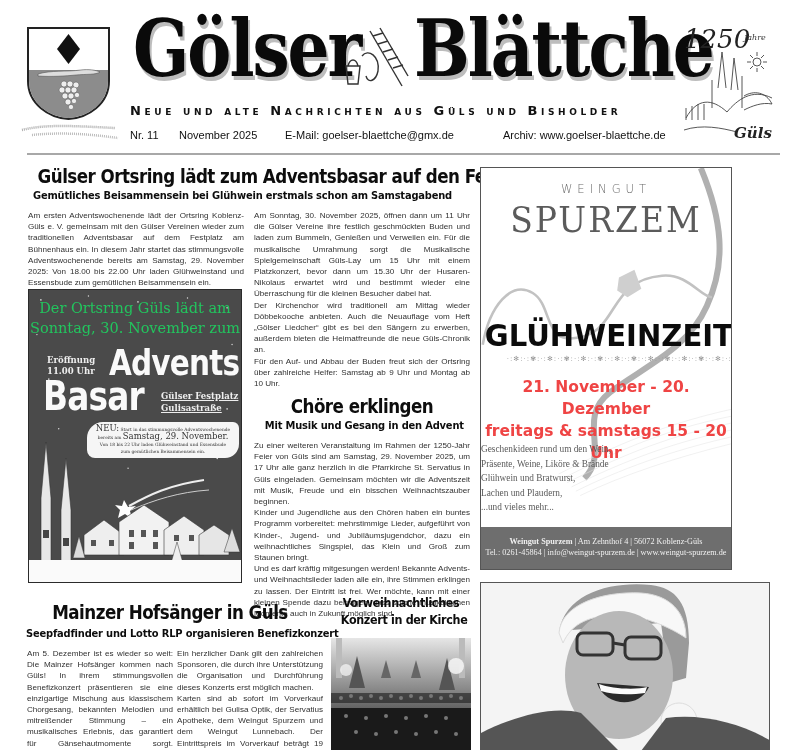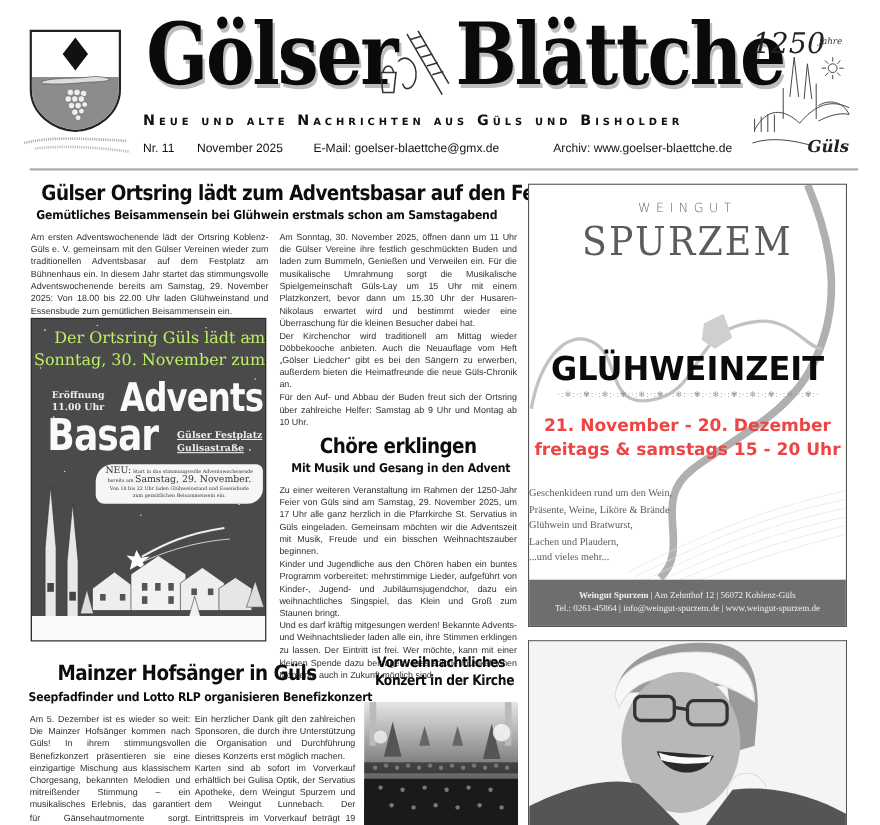--- a/index.html
+++ b/index.html
@@ -26,32 +26,32 @@
   
   .headline { position: absolute; font-family: "DejaVu Sans", sans-serif; font-weight: bold; color: #0d0d0d; white-space: nowrap; text-align: center; }
   .h1 { font-size: 19px; letter-spacing: -0.6px; transform: scaleX(0.88); transform-origin: center; }
   .h2 { font-size: 11px; letter-spacing: -0.2px; transform: scaleX(0.9); transform-origin: center; }
   .body-text { position: absolute; font-family: "Liberation Sans", sans-serif; font-size: 8.1px; line-height: 11.2px; color: #303030; text-align: justify; }
   .body-text p { margin: 0; }
 
   
   .poster { position: absolute; left: 28px; top: 289px; width: 214px; height: 294px; background: #4a4a4a; border: 1px solid #2b2b2b; overflow: hidden; }
   .poster .stars { position: absolute; inset: 0; }
-  .poster .p-line { position: absolute; left: 0; width: 100%; text-align: right; color: #bef264; font-family: "DejaVu Serif", serif; font-size: 14.5px; white-space: nowrap; }
+  .poster .p-line { position: absolute; left: 0; width: 100%; text-align: center; color: #22c55e; font-family: "DejaVu Serif", serif; font-size: 14.5px; white-space: nowrap; }
   .poster .p-open { position: absolute; left: 18px; top: 65px; color: #eee; font-family: "DejaVu Serif", serif; font-weight: bold; font-size: 8.5px; line-height: 11px; }
   .poster .p-advents { position: absolute; left: 80px; top: 52px; color: #fafafa; font-family: "DejaVu Sans", sans-serif; font-weight: bold; font-size: 36px; letter-spacing: -1px; transform: scaleX(0.82); transform-origin: left; }
   .poster .p-basar { position: absolute; left: 14px; top: 83px; color: #fafafa; font-family: "DejaVu Sans", sans-serif; font-weight: bold; font-size: 40px; letter-spacing: -1px; transform: scaleX(0.82); transform-origin: left; }
   .poster .p-place { position: absolute; left: 132px; top: 100px; color: #eee; font-family: "DejaVu Serif", serif; font-weight: bold; font-size: 8.5px; line-height: 12px; text-decoration: underline; }
   .poster .p-cloud { position: absolute; left: 58px; top: 132px; width: 152px; height: 36px; background: #f6f6f6; border-radius: 16px 6px 14px 8px; color: #333; text-align: center; font-family: "DejaVu Serif", serif; font-size: 4.4px; line-height: 7px; padding-top: 3px; }
   .poster .p-cloud .neu { font-size: 8.5px; }
   .poster .p-cloud .date { font-size: 8.5px; }
   .poster .scene { position: absolute; left: 0; top: 150px; width: 214px; height: 144px; }
 
   
-  .ad { position: absolute; left: 480px; top: 167px; width: 290px; height: 403px; border: 1px solid #555; background: #fff; overflow: hidden; }
+  .ad { position: absolute; left: 480px; top: 167px; width: 252px; height: 403px; border: 1px solid #555; background: #fff; overflow: hidden; }
   .ad .ad-map { position: absolute; inset: 0; }
   .ad .weingut { position: absolute; top: 14px; left: 0; width: 100%; text-align: center; font-family: "DejaVu Sans", sans-serif; font-size: 11.5px; letter-spacing: 5px; color: #6a6a6a; font-weight: 300; }
   .ad .spurzem { position: absolute; top: 32px; left: 0; width: 100%; text-align: center; font-family: "DejaVu Serif", serif; font-size: 33px; letter-spacing: 2px; color: #5b5b5b; transform: scaleY(1.1); }
   .ad .gluh { position: absolute; top: 150px; left: 0; width: 100%; text-align: center; font-family: "DejaVu Sans", sans-serif; font-weight: bold; font-size: 30px; color: #0b0b0b; letter-spacing: 0px; transform: scaleX(0.97); }
   .ad .ornament { position: absolute; top: 187px; left: 4px; width: 282px; text-align: center; font-size: 7px; color: #9a9a9a; letter-spacing: 1px; white-space: nowrap; overflow: hidden; }
   .ad .dates { position: absolute; top: 208px; left: 0; width: 100%; text-align: center; font-family: "DejaVu Sans", sans-serif; font-weight: bold; font-size: 15.5px; line-height: 22px; color: #ef4444; }
   .ad .gifts { position: absolute; top: 274px; left: 0; width: 100%; text-align: left; font-family: Liberation Serif, serif; font-size: 9.3px; line-height: 14.5px; color: #5a5a5a; }
   .ad .ad-footer { position: absolute; left: 0; bottom: 0; width: 100%; height: 42px; background: #6e6e6e; color: #f0f0f0; text-align: center; font-family: "Liberation Serif", serif; font-size: 8.2px; line-height: 11px; padding-top: 9px; }
   .ad .ad-footer b { font-weight: bold; text-align: center; }
 
@@ -251,21 +251,21 @@
     <div>freitags &amp; samstags 15 - 20 Uhr</div>
   </div>
   <div class="gifts">
     <div>Geschenkideen rund um den Wein,</div>
     <div>Präsente, Weine, Liköre &amp; Brände</div>
     <div>Glühwein und Bratwurst,</div>
     <div>Lachen und Plaudern,</div>
     <div>...und vieles mehr...</div>
   </div>
   <div class="ad-footer">
-    <div><b>Weingut Spurzem</b> <span>|  Am Zehnthof 12 | 56072 Koblenz-Güls</span></div>
+    <div><b>Weingut Spurzem</b> <span>|  Am Zehnthof 4 | 56072 Koblenz-Güls</span></div>
     <div>Tel.: 0261-45864 | info@weingut-spurzem.de | www.weingut-spurzem.de</div>
   </div>
 </aside>
 
 <article>
   <h1 class="headline h1" style="left:10px; top:601px; width:320px;">Mainzer Hofsänger in Güls</h1>
   <h2 class="headline h2" style="left:10px; top:627px; width:320px;">Seepfadfinder und Lotto RLP organisieren Benefizkonzert</h2>
   <div class="body-text" style="left:27px; top:648px; width:146px;">
     <p>Am 5. Dezember ist es wieder so weit: Die Mainzer Hofsänger kommen nach Güls! In ihrem stimmungsvollen Benefizkonzert präsentieren sie eine einzigartige Mischung aus klassischem Chorgesang, bekannten Melodien und mitreißender Stimmung – ein musikalisches Erlebnis, das garantiert für Gänsehautmomente sorgt. Gastgeber des besonderen Abends sind die Seepfadfinder Koblenz-Güls, die sich</p>
   </div>

